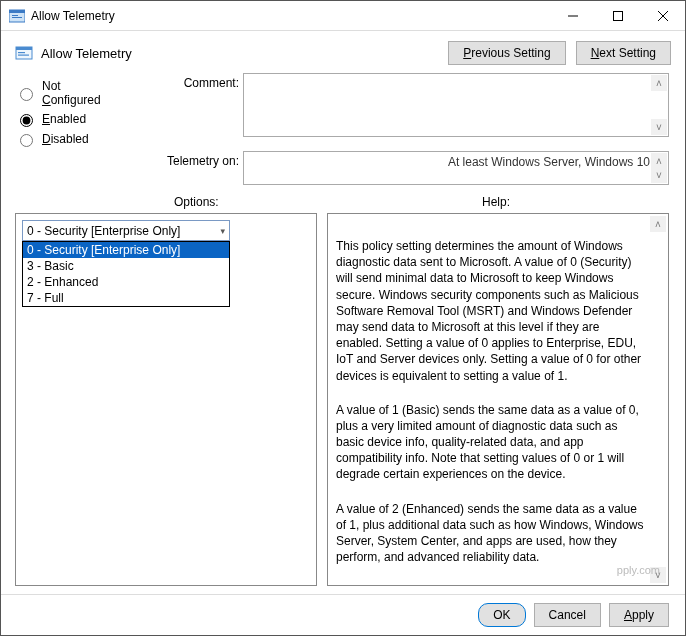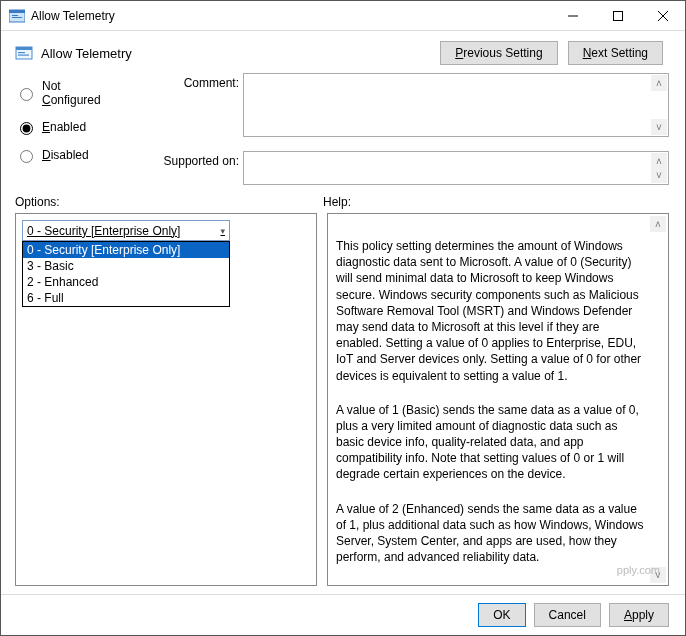--- a/index.html
+++ b/index.html
@@ -35,32 +35,32 @@
   }
   .headerrow {
     display:flex; align-items:center;
     padding: 10px 14px 8px 14px;
   }
   .headerrow .policy-icon {
     width:18px; height:18px; margin-right:8px;
     display:inline-block;
   }
   .headerrow .policy-title { flex:1; font-size:13px; }
-  .navbtns { display:flex; gap:10px; margin-right:8px;}
+  .navbtns { display:flex; gap:10px; margin-right:0;}
   .btn {
     border: 1px solid #adadad;
     background: #e1e1e1;
     padding: 4px 14px;
     font-size: 12px;
     cursor: pointer;
   }
   .radios {
     padding: 6px 14px 0 14px;
     width: 120px;
-    display:flex; flex-direction:column; gap:12px;
+    display:flex; flex-direction:column; gap:4px;
     position:absolute;
   }
   .radio-row { display:flex; align-items:center; gap:6px; }
   .radio-row input { accent-color:#000; width:13px; height:13px; }
   .mid-labels {
     display:grid;
     grid-template-columns: 130px 90px 1fr;
     grid-template-rows: auto auto;
     padding: 0 16px 0 14px;
     gap: 8px 4px;
@@ -83,39 +83,40 @@
     background:#f0f0f0; border:0px;
     display:flex;align-items:center;justify-content:center;
     color:#777; font-size:10px;
   }
   .scrollbtn.up{ top:1px; }
   .scrollbtn.down{ bottom:1px; }
   .supported-box { min-height:34px; }
   .main-headings {
     display:flex;
     padding: 10px 16px 4px 14px;
+    justify-content: center;
   }
   .main-headings .lefth{ width:308px; }
   .panels {
     display:flex;
     padding: 0 16px 8px 14px;
     gap: 10px;
     flex:1;
     min-height:0;
   }
   .panel-left, .panel-right {
     border:1px solid #888;
     background:#fff;
     flex:1;
     padding:6px;
     overflow:hidden;
     position:relative;
   }
   .panel-left { max-width:302px; min-width:302px; }
-  .dropdown-wrap { position:relative;text-decoration:underline; }
+  .dropdown-wrap { position:relative; }
   .dropdown {
     width: 208px;
     border:1px solid #7a99c4;
     height:21px;
     display:flex; align-items:center;
     padding:0 4px;
     font-size:12px;
     background:#fff;
     cursor:pointer;
     justify-content:space-between;
@@ -150,21 +151,21 @@
   .help-text p { margin:18px 0 12px 0; }
   .panel-right .scrollbtn.up{ top:2px; right:2px; }
   .panel-right .scrollbtn.down{ bottom:2px; right:2px; }
   .footer {
     border-top:1px solid #ddd;
     padding:8px 16px;
     display:flex;
     justify-content:flex-end;
     gap:8px;
   }
-  .btn.ok { border-color:#0078d7; }
+  .btn.ok { border-color:#0078d7;border-radius:10px; }
   .und { text-decoration:underline; }
 </style>
 </head>
 <body>
 
 <div class="titlebar">
   <span class="win-icon">
     <svg viewBox="0 0 16 16" width="16" height="16">
       <rect x="0" y="2" width="16" height="12" fill="#cde3f7" stroke="#3a7ac5"></rect>
       <rect x="0" y="2" width="16" height="3" fill="#3a7ac5"></rect>
@@ -224,22 +225,23 @@
   </div>
 
   <div class="mid-labels">
     <div style="grid-column:1;grid-row:1;height:70px;"></div>
     <div class="label-col" style="grid-row:1;">Comment:</div>
     <div class="textarea-like" style="grid-column:3;grid-row:1;height:64px;">
       <span></span>
       <div class="scrollbtn up">˄</div>
       <div class="scrollbtn down">˅</div>
     </div>
-    <div class="label-col" style="grid-row:2;">Supported on:</div>
+    <div class="label-col" style="grid-row:2;">Telemetry on:</div>
     <div class="textarea-like supported-box" style="grid-column:3;grid-row:2;">
+      <span>At least Windows Server, Windows 10</span>
       <div class="scrollbtn up">˄</div>
       <div class="scrollbtn down">˅</div>
     </div>
   </div>
 </div>
 
 <div class="main-headings">
   <div class="lefth">Options:</div>
   <div>Help:</div>
 </div>
@@ -248,21 +250,21 @@
   <div class="panel-left">
     <div class="dropdown-wrap">
       <div class="dropdown">
         <span>0 - Security [Enterprise Only]</span>
         <span class="chev">▾</span>
       </div>
       <div class="dd-list">
         <div class="dd-item selected">0 - Security [Enterprise Only]</div>
         <div class="dd-item">3 - Basic</div>
         <div class="dd-item">2 - Enhanced</div>
-        <div class="dd-item">6 - Full</div>
+        <div class="dd-item">7 - Full</div>
       </div>
     </div>
   </div>
   <div class="panel-right">
     <div class="help-text">
       <p>This policy setting determines the amount of Windows diagnostic data sent to Microsoft. A value of 0 (Security) will send minimal data to Microsoft to keep Windows secure. Windows security components such as Malicious Software Removal Tool (MSRT) and Windows Defender may send data to Microsoft at this level if they are enabled. Setting a value of 0 applies to Enterprise, EDU, IoT and Server devices only. Setting a value of 0 for other devices is equivalent to setting a value of 1.</p>
       <p>A value of 1 (Basic) sends the same data as a value of 0, plus a very limited amount of diagnostic data such as basic device info, quality-related data, and app compatibility info. Note that setting values of 0 or 1 will degrade certain experiences on the device.</p>
       <p>A value of 2 (Enhanced) sends the same data as a value of 1, plus additional data such as how Windows, Windows Server, System Center, and apps are used, how they perform, and advanced reliability data.</p>
     </div>
     <div class="scrollbtn up">˄</div>

